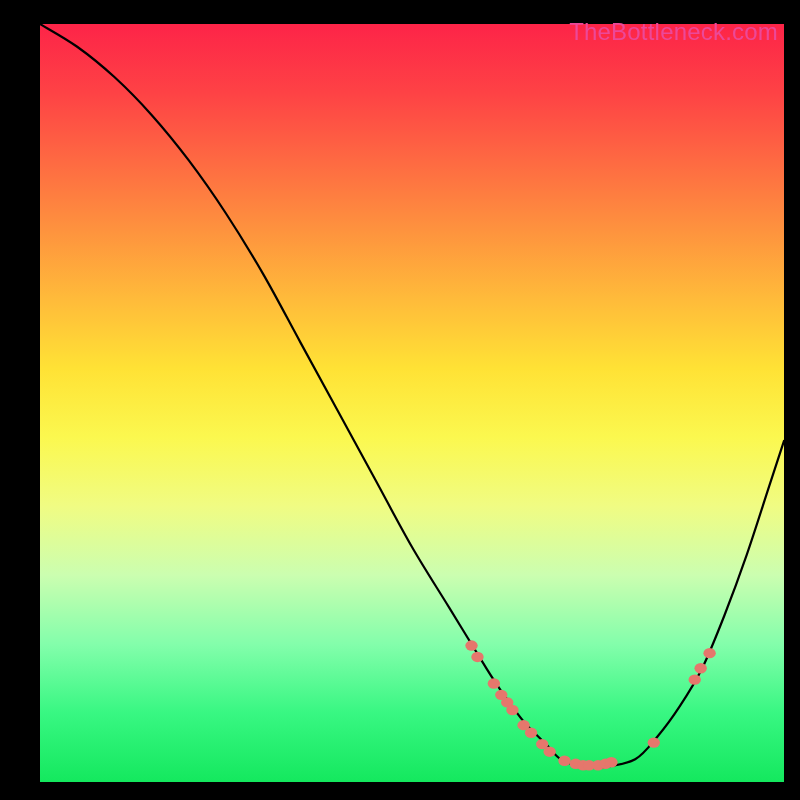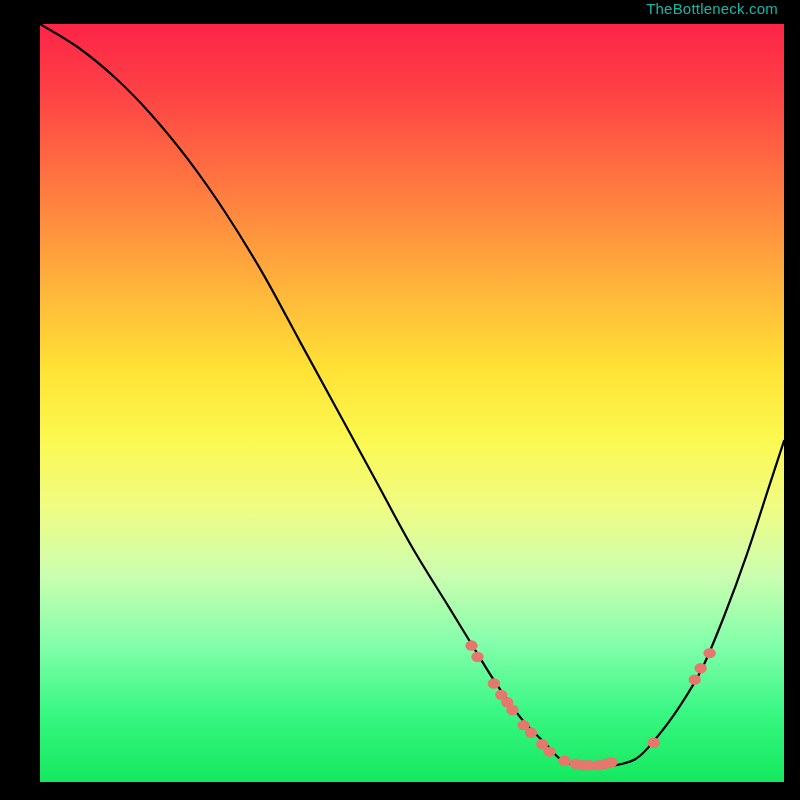--- a/index.html
+++ b/index.html
@@ -13,25 +13,25 @@
   .frame {
     position: absolute;
     left: 40px;
     top: 24px;
     width: 744px;
     height: 758px;
     background: #000000;
   }
   .watermark {
     position: absolute;
-    top: 0;
+    top: 18px;
     right: 22px;
     font-family: Arial, Helvetica, sans-serif;
-    font-size: 15px;
-    color: #14b8a6;
+    font-size: 24px;
+    color: #ec4899;
     font-weight: 500;
     letter-spacing: 0.2px;
   }
   svg.plot {
     position: absolute;
     left: 0;
     top: 0;
     width: 744px;
     height: 758px;
   }

